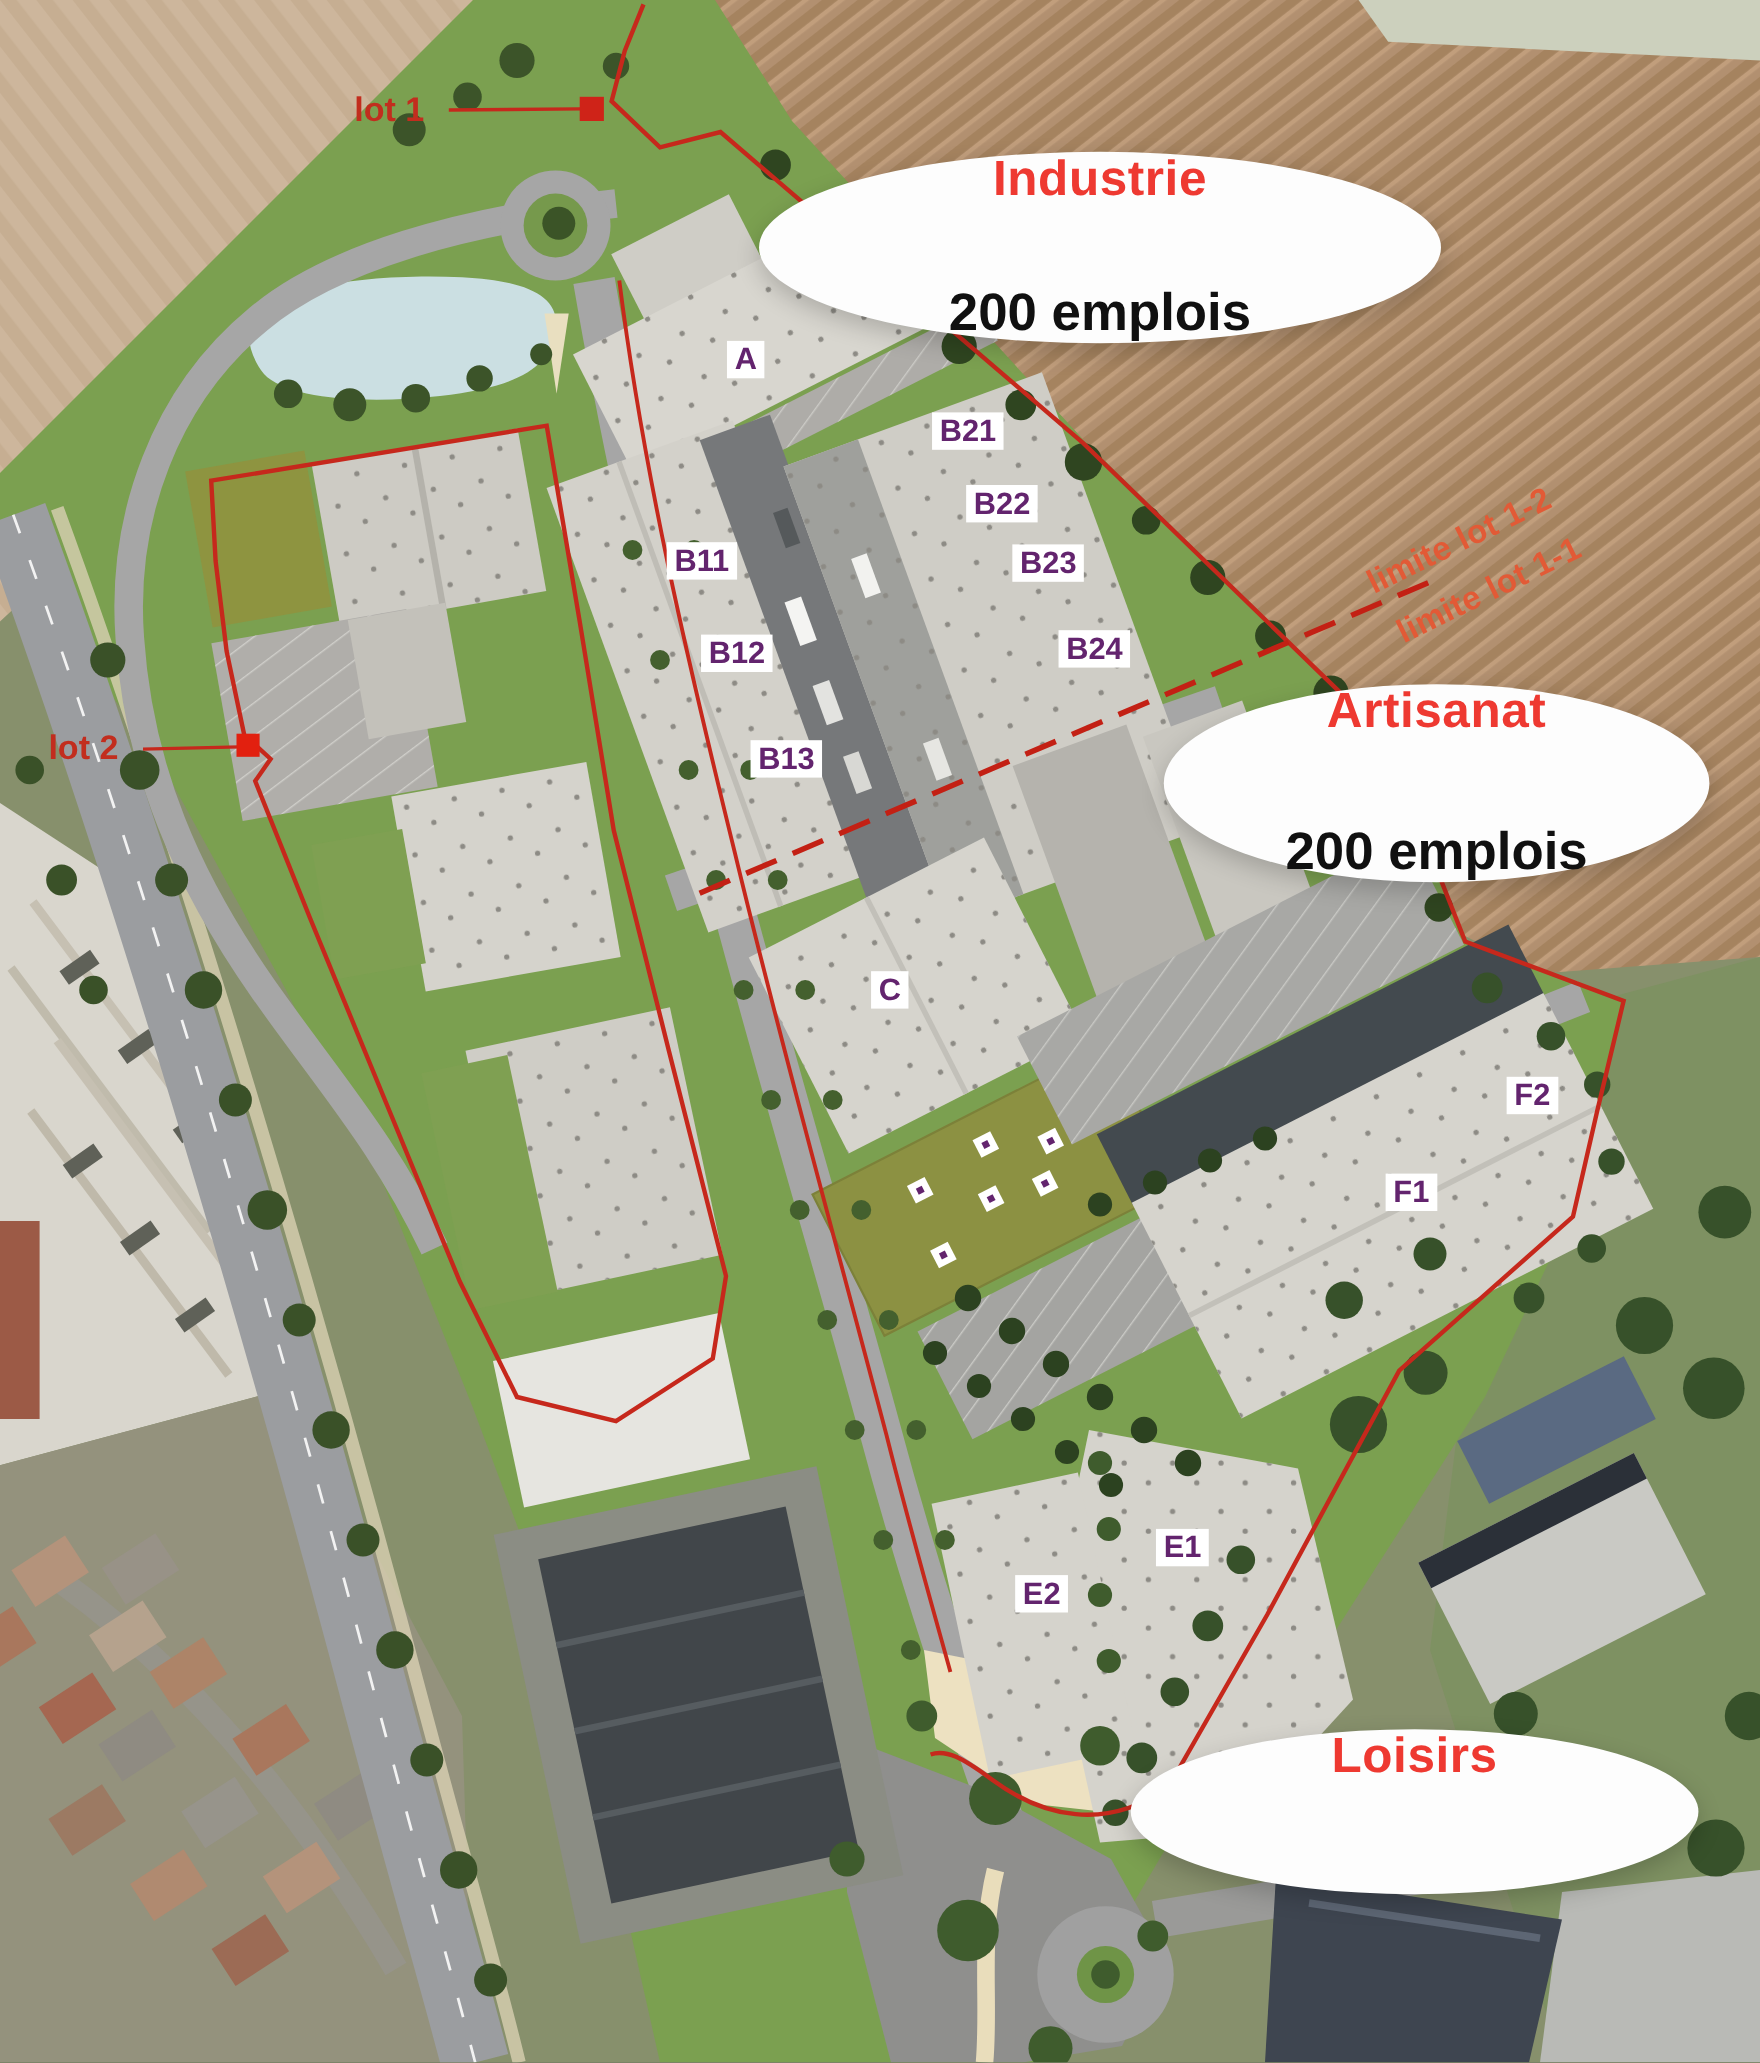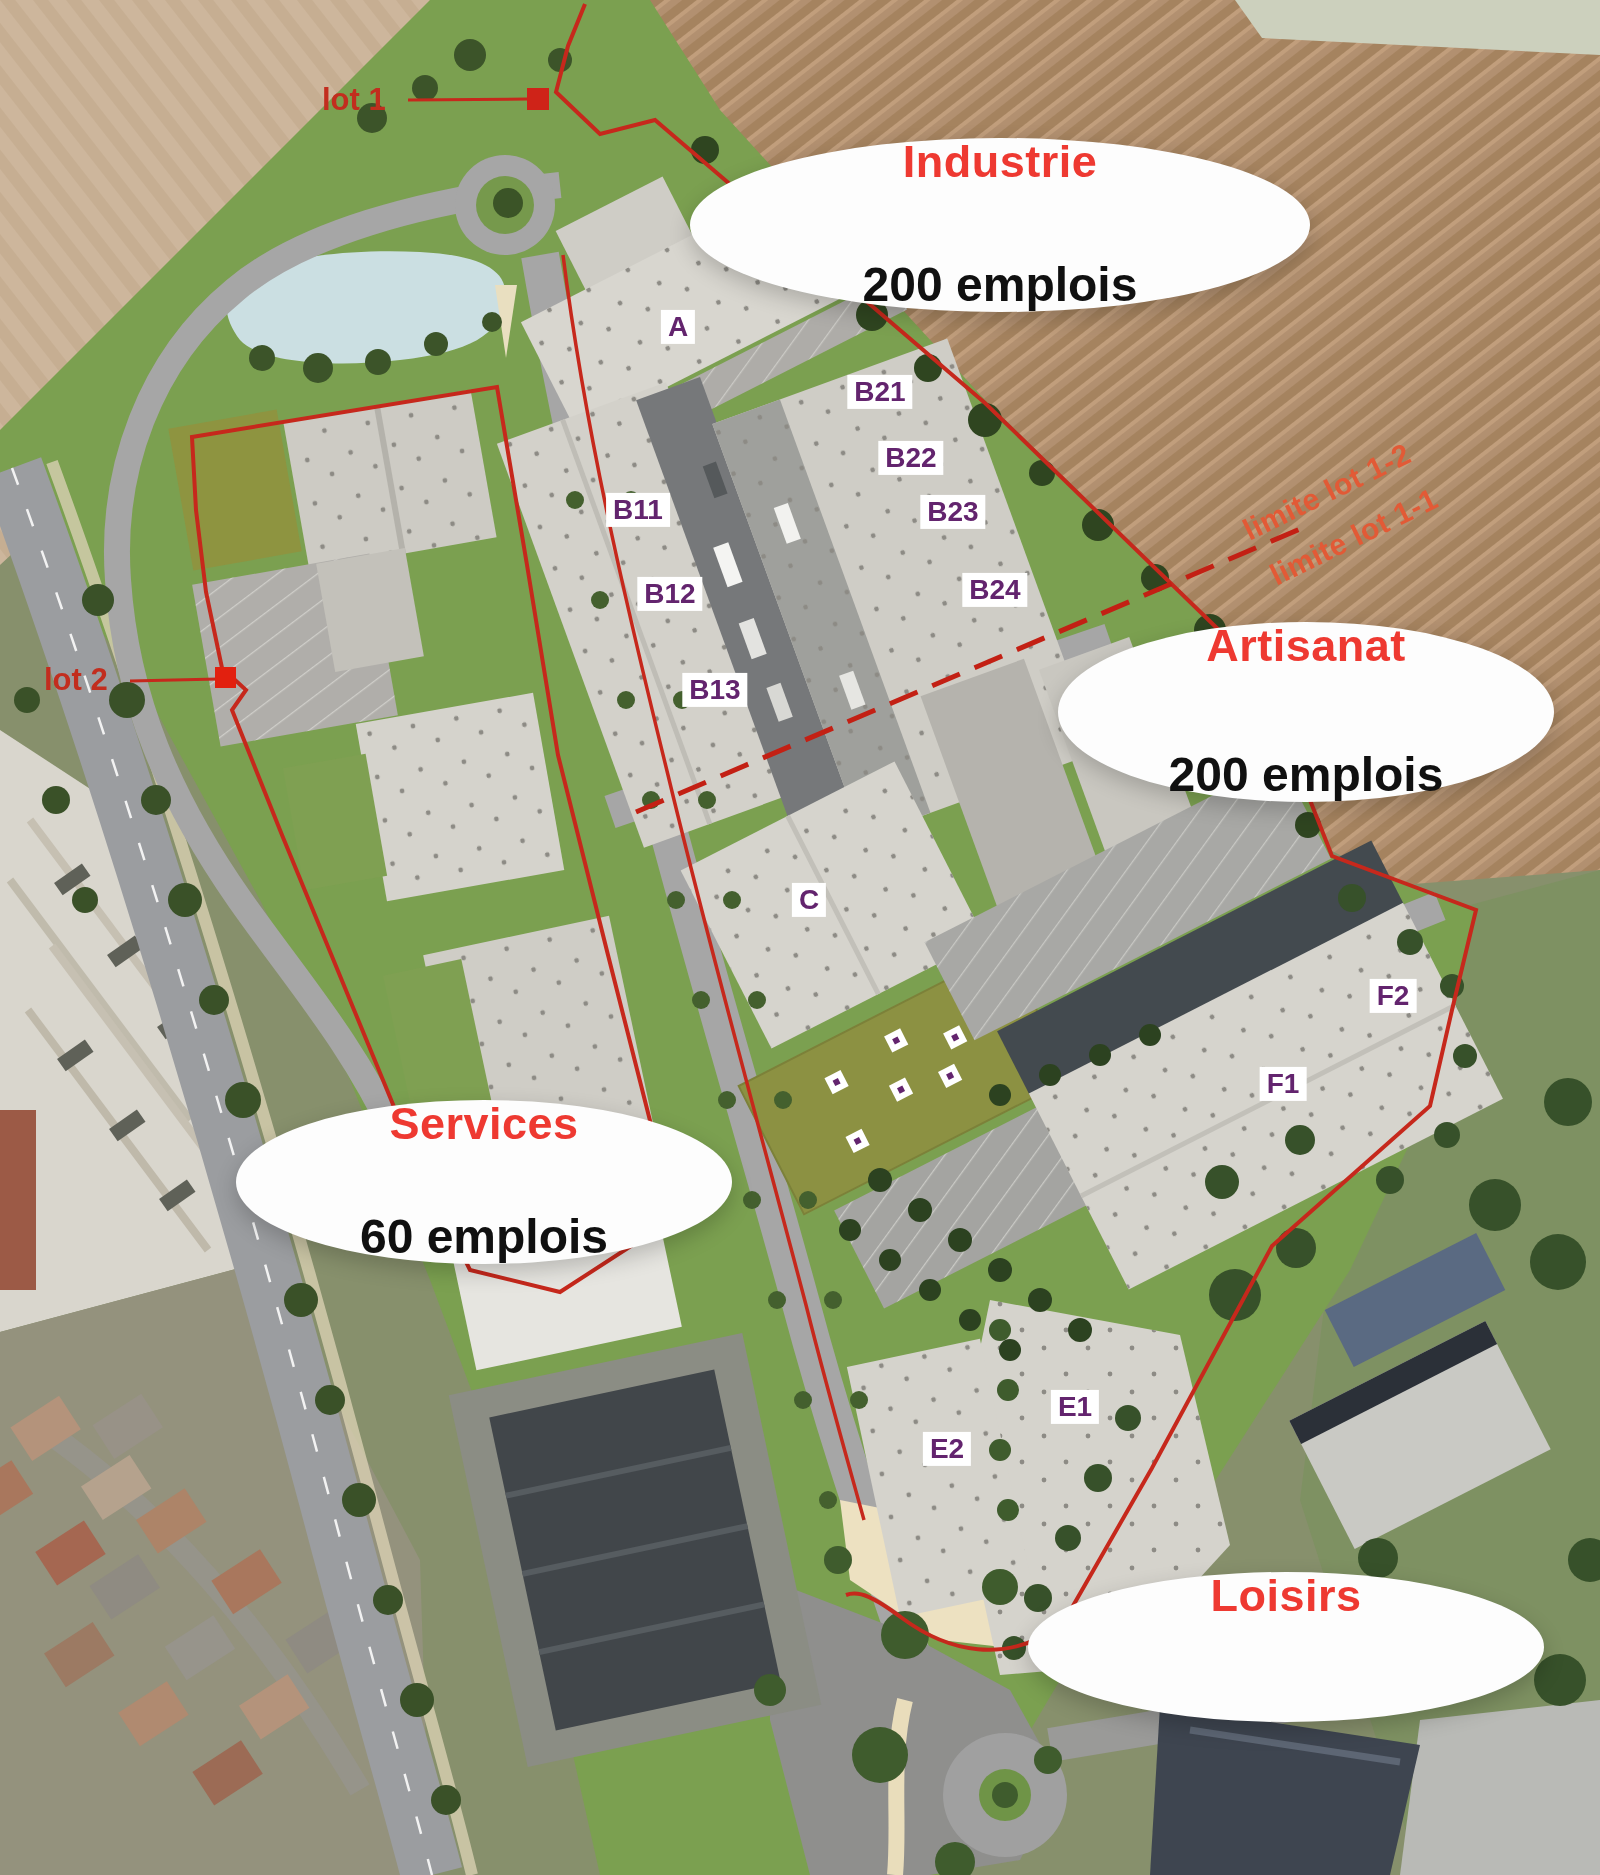--- a/index.html
+++ b/index.html
@@ -436,21 +436,17 @@
   <div class="chip" style="left:1393px;top:996px">F2</div>
 
   <div class="callout" style="left:690px;top:138px;width:620px;height:174px">
     <div class="t">Industrie</div>
     <div class="j">200 emplois</div>
   </div>
   <div class="callout" style="left:1058px;top:622px;width:496px;height:180px">
     <div class="t">Artisanat</div>
     <div class="j">200 emplois</div>
   </div>
-  <div class="callout" style="left:236px;top:1100px;width:496px;height:164px">
-    <div class="t">Services</div>
-    <div class="j">60 emplois</div>
-  </div>
   <div class="callout" style="left:1028px;top:1572px;width:516px;height:150px">
     <div class="t">Loisirs</div>
   </div>
 
 </div>
 
 </body></html>

